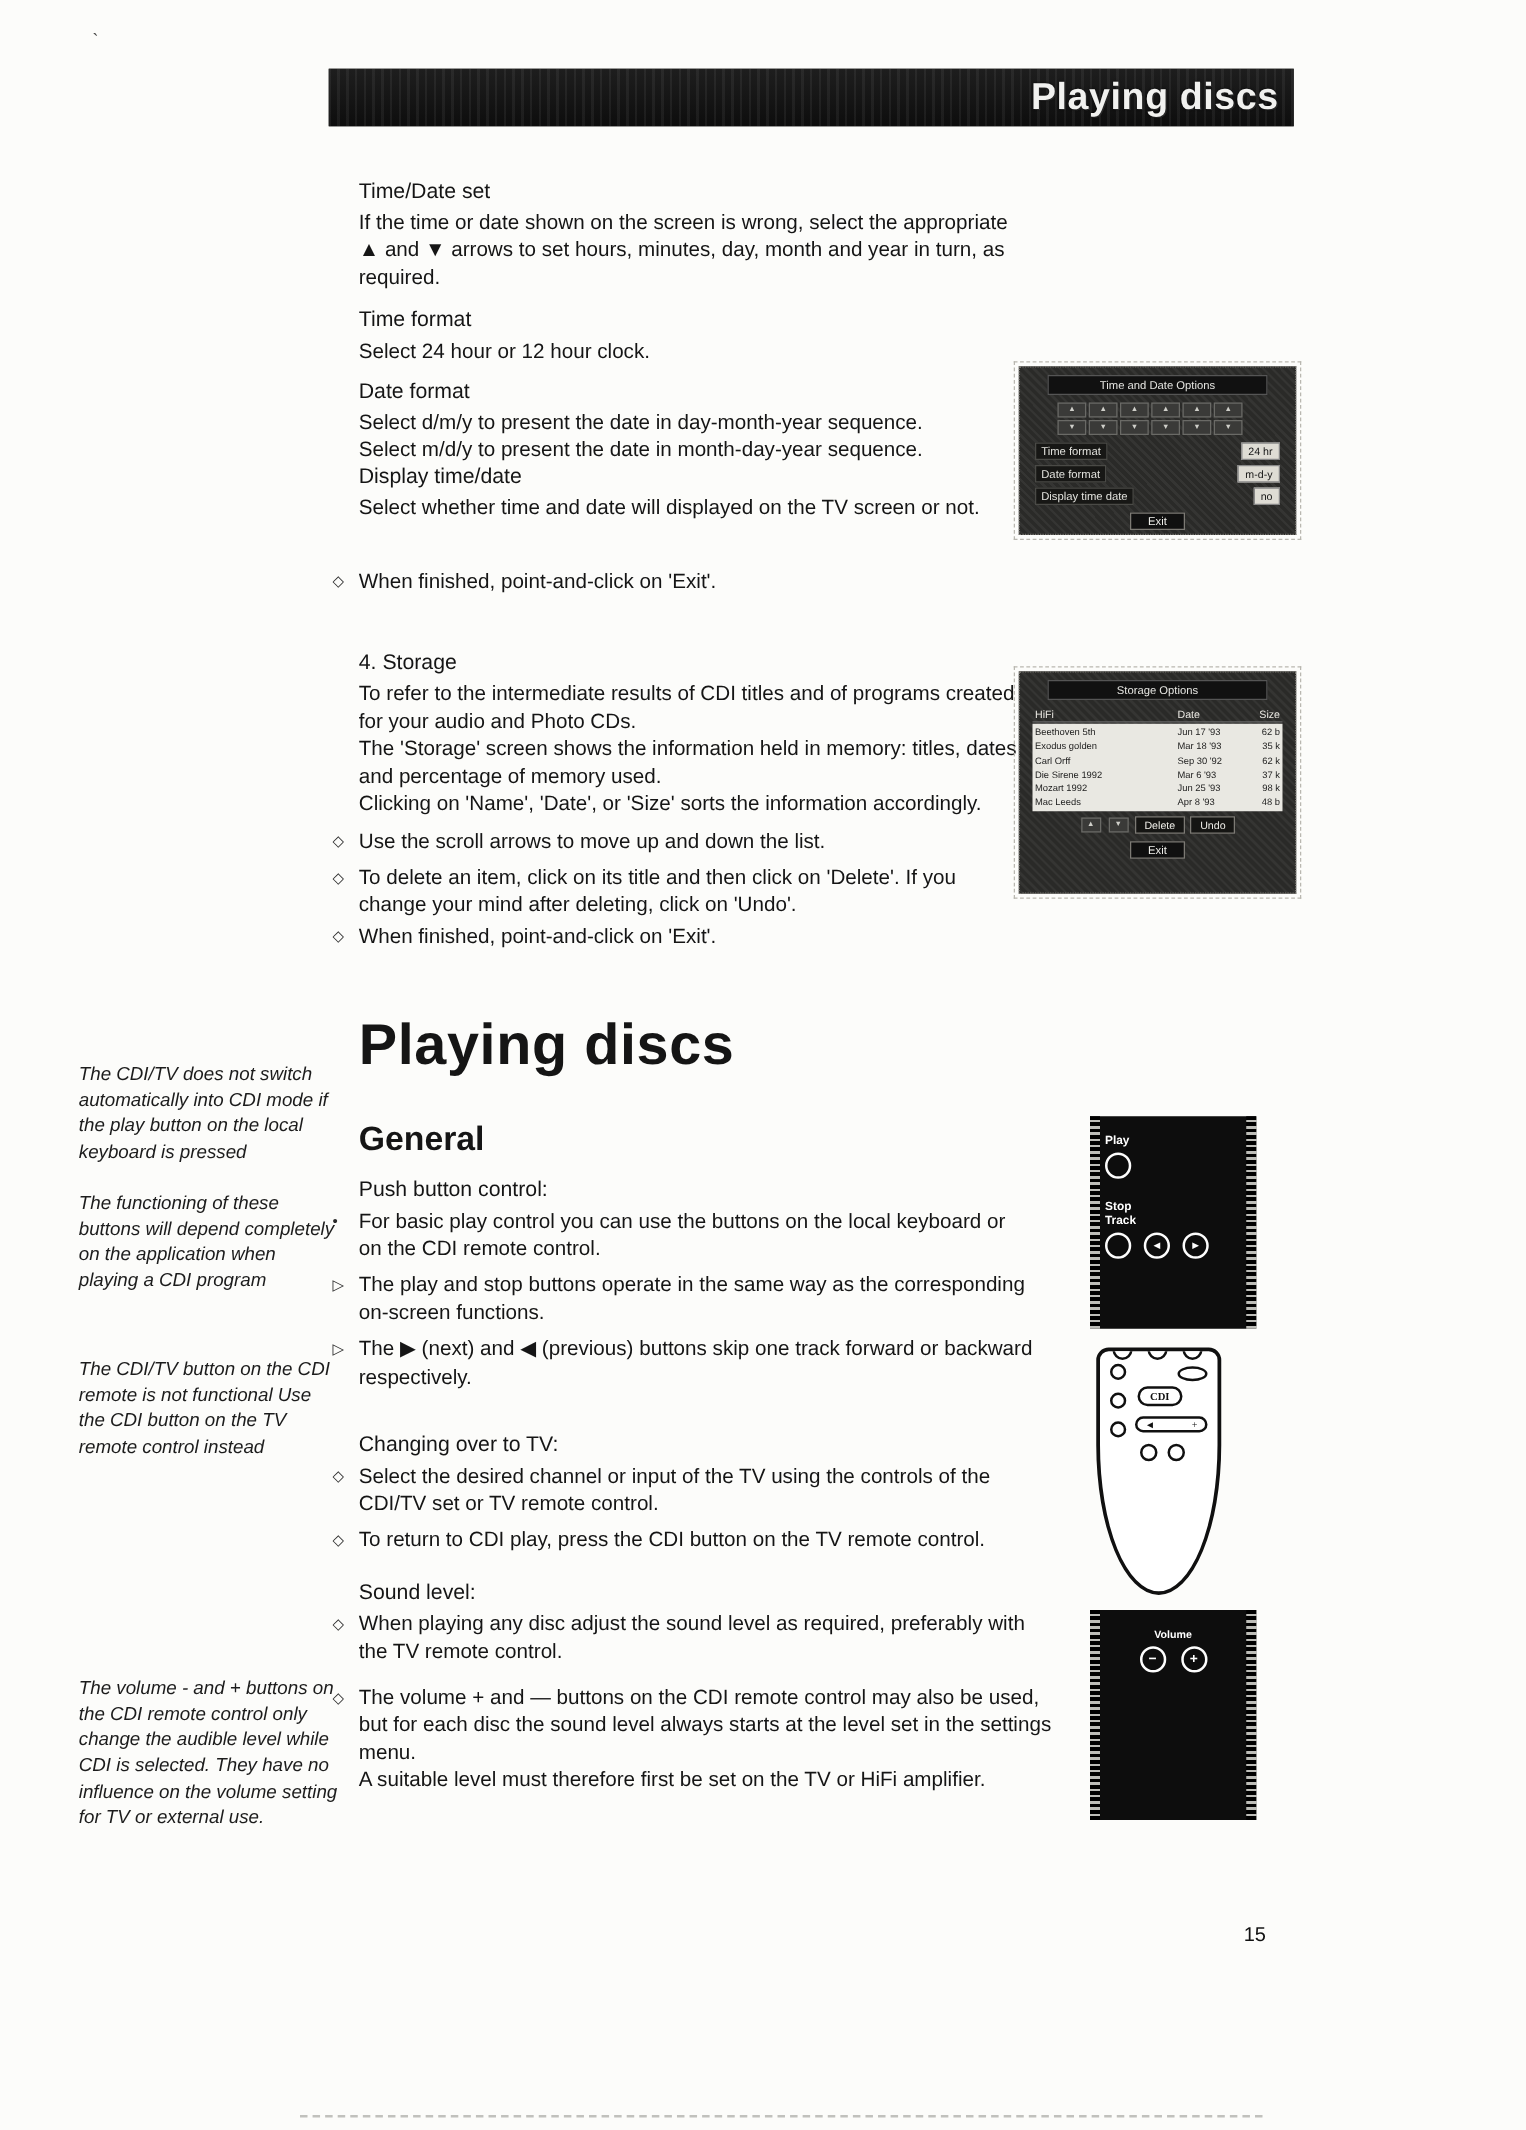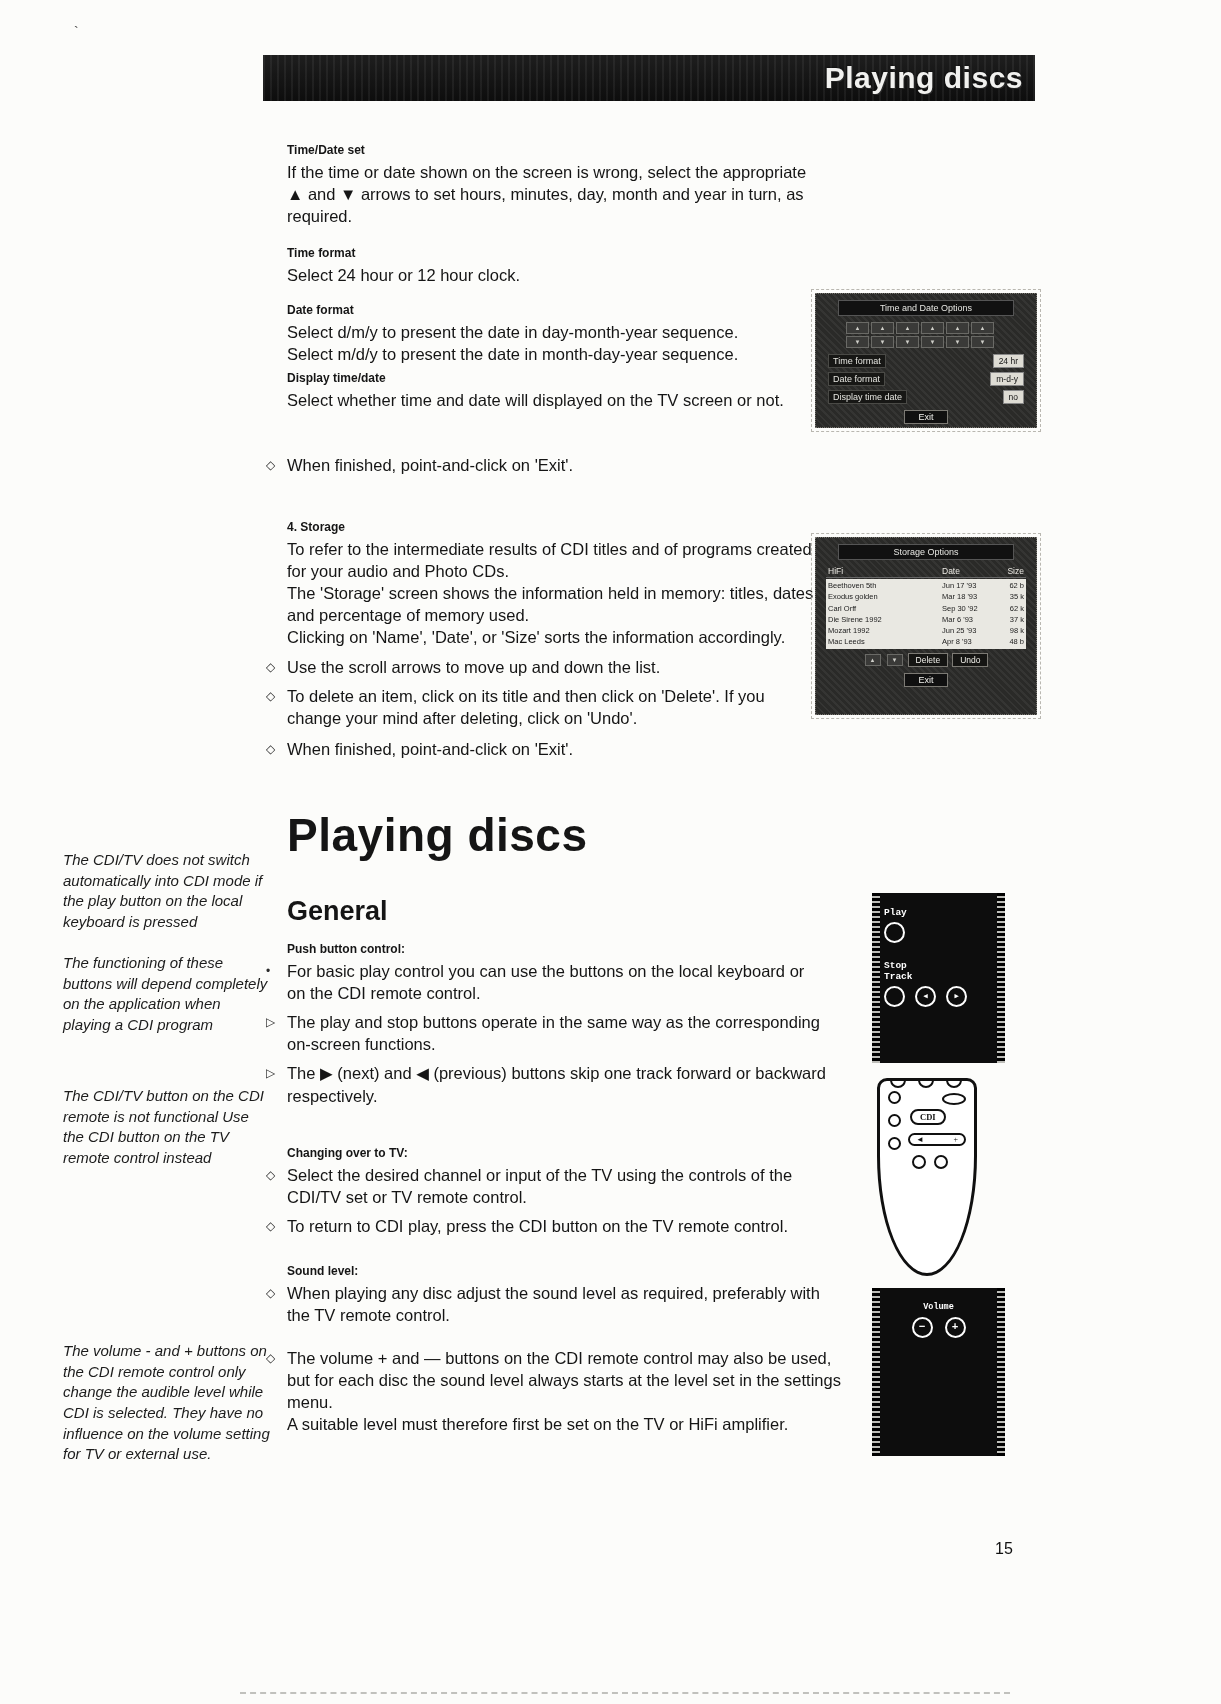--- a/index.html
+++ b/index.html
@@ -5,21 +5,21 @@
   html,body{margin:0;padding:0;background:#e9e9e6;}
   .page{position:relative;width:1221px;height:1704px;background:#fcfcfa;font-family:"Liberation Sans",sans-serif;color:#151515;overflow:hidden;margin:0 auto;}
   
   .headerbar{position:absolute;left:263px;top:55px;width:772px;height:46px;box-sizing:border-box;
     background:#141414;
     background-image:repeating-linear-gradient(90deg,rgba(190,190,190,.08) 0 2px,transparent 2px 7px),linear-gradient(180deg,#1e1e1e,#0d0d0d);
     display:flex;align-items:center;justify-content:flex-end;padding-right:12px;}
   .headerbar .t{color:#f1f1ef;font-size:30px;font-weight:700;letter-spacing:.5px;text-shadow:0 0 2px #000,1px 1px 0 #333;}
   
   .sec{position:absolute;left:287px;width:528px;}
-  .h{font-weight:700;font-size:12px;margin-bottom:4px;}
+  .h{font-weight:400;font-size:17px;margin-bottom:4px;}
   .p{font-size:16.5px;line-height:1.34;}
   .bul{display:flex;font-size:16.5px;line-height:1.34;margin-top:7px;margin-left:-21px;}
   .bul .mk{width:21px;flex:none;font-size:12px;padding-top:3px;color:#2a2a2a;}
   .big-title{font-size:46px;font-weight:700;letter-spacing:.5px;}
   .h2{font-size:27px;font-weight:700;}
   .note{position:absolute;left:63px;width:207px;font-style:italic;font-size:15px;line-height:1.38;color:#1c1c1c;}
   .pagenum{position:absolute;left:995px;top:1540px;font-size:16px;color:#111;}
   .art{position:absolute;color:#444;font-size:14px;}
   .scanline{position:absolute;left:240px;top:1692px;width:770px;border-top:2px dashed #9a9a96;opacity:.6;}
   
@@ -39,21 +39,21 @@
   .sd-head .c2{width:52px;}
   .sd-head .c3{width:30px;text-align:right;}
   .sd-list{background:#e9e8e2;margin:1px 2px;padding:1px 2px;}
   .sd-row{display:flex;font-size:7.5px;color:#1c1c1c;line-height:1.5;}
   .sd-row .c1{flex:1;white-space:nowrap;overflow:hidden;}
   .sd-row .c2{width:52px;white-space:nowrap;}
   .sd-row .c3{width:30px;text-align:right;white-space:nowrap;}
   .sd-ctrl{display:flex;justify-content:center;align-items:center;gap:4px;margin-top:4px;}
   .sd-btn{font-size:8.5px;color:#f0efe9;background:#151513;border:1px solid #7c7a74;padding:1px 7px;}
   
-  .panel{position:absolute;background:#0d0d0d;box-sizing:border-box;font-family:Liberation Mono, monospace;}
+  .panel{position:absolute;background:#0d0d0d;box-sizing:border-box;}
   .rib{position:absolute;top:0;bottom:0;width:8px;background:repeating-linear-gradient(180deg,#000 0 3px,#bdbdb8 3px 5px);}
   .rib-l{left:0;} .rib-r{right:0;}
   .panel-in{position:absolute;left:12px;right:12px;top:6px;bottom:6px;}
   .kb-lbl{color:#fff;font-size:9.5px;font-weight:700;}
   .ring{width:21px;height:21px;border:2.5px solid #fdfdfd;border-radius:50%;box-sizing:border-box;display:flex;align-items:center;justify-content:center;}
   .ring span{color:#fff;font-size:7px;line-height:1;}
   .kb-rings{display:flex;gap:10px;margin-top:4px;}
   .kb-lbls{display:flex;justify-content:flex-start;width:86px;margin-top:17px;flex-direction:column;}
   .vol-rings{display:flex;gap:12px;justify-content:center;margin-top:5px;}
   .vol-rings .ring span{font-size:11px;font-weight:700;}

